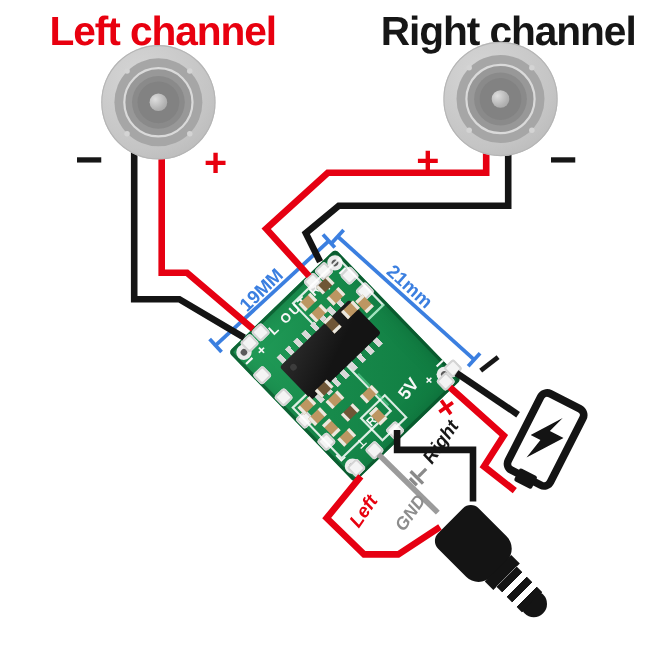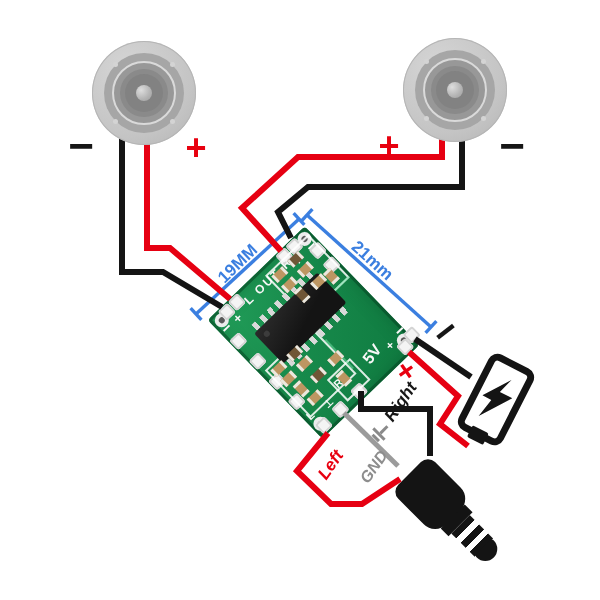--- a/index.html
+++ b/index.html
@@ -85,20 +85,22 @@
 
   
   .gnd-sym{position:absolute;left:370px;top:423px;width:20px;height:20px;z-index:7;transform:rotate(45deg);}
   .gnd-sym i{position:absolute;background:#8a8a8a;}
 </style>
 </head>
 <body>
 
 <div class="canvas">
 
+  <div class="title red" style="left:148px;top:8px;">Left channel</div>
+  <div class="title black" style="left:462px;top:8px;">Right channel</div>
 
   <div class="lbl black sign" style="left:81px;top:146px;font-size:44px;">−</div>
   <div class="lbl red sign" style="left:196px;top:148px;font-size:36px;">+</div>
   <div class="lbl red sign" style="left:389px;top:146px;font-size:36px;">+</div>
   <div class="lbl black sign" style="left:512px;top:146px;font-size:44px;">−</div>
 
   <div class="board">
     <div class="hole" style="left:3px;top:3px;"></div>
     <div class="hole" style="left:119px;top:2px;"></div>
     <div class="hole" style="left:2px;top:146px;"></div>

